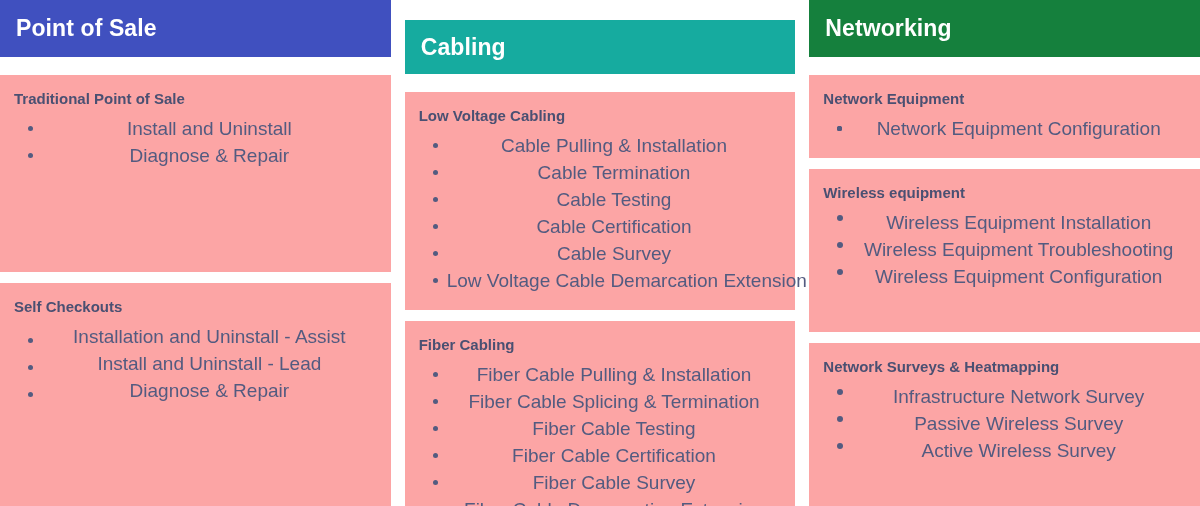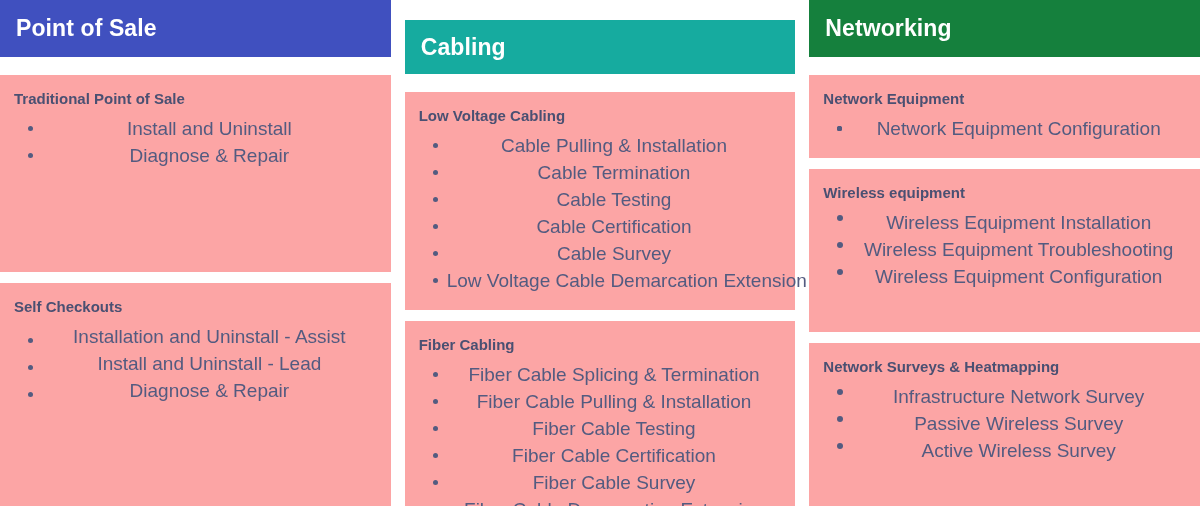--- a/index.html
+++ b/index.html
@@ -178,25 +178,25 @@
             <span>Low Voltage Cable Demarcation Extension</span>
           </li>
         </ul>
       </div>
 
       <div class="card grow">
         <h3 class="card-title">Fiber Cabling</h3>
         <ul class="card-list">
           <li>
             <span class="bullet"></span>
+            <span>Fiber Cable Pulling &amp; Installation</span>
+          </li>
+          <li>
+            <span class="bullet"></span>
             <span>Fiber Cable Splicing &amp; Termination</span>
-          </li>
-          <li>
-            <span class="bullet"></span>
-            <span>Fiber Cable Pulling &amp; Installation</span>
           </li>
           <li>
             <span class="bullet"></span>
             <span>Fiber Cable Testing</span>
           </li>
           <li>
             <span class="bullet"></span>
             <span>Fiber Cable Certification</span>
           </li>
           <li>

